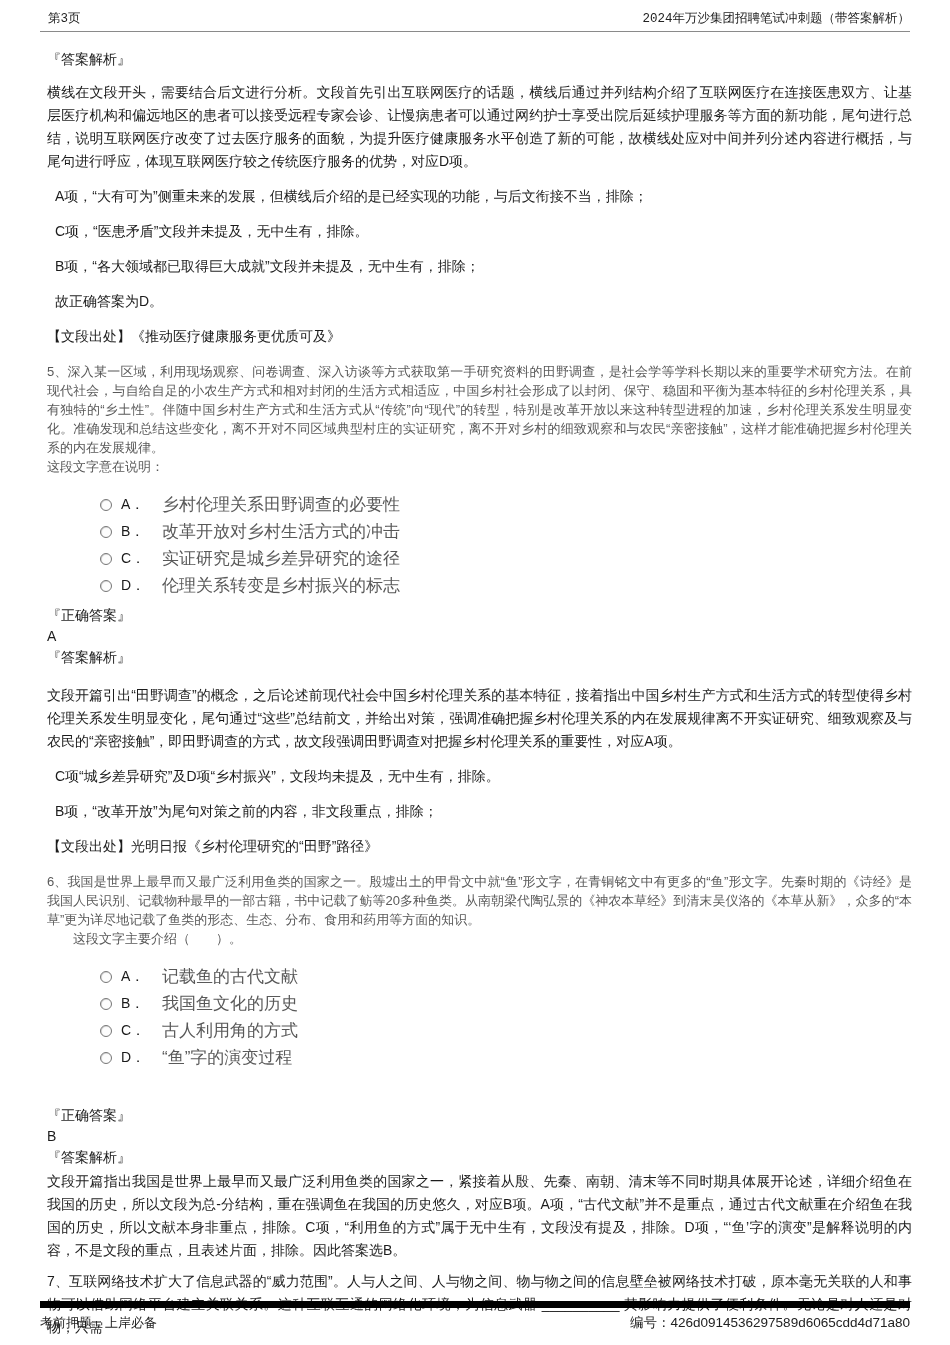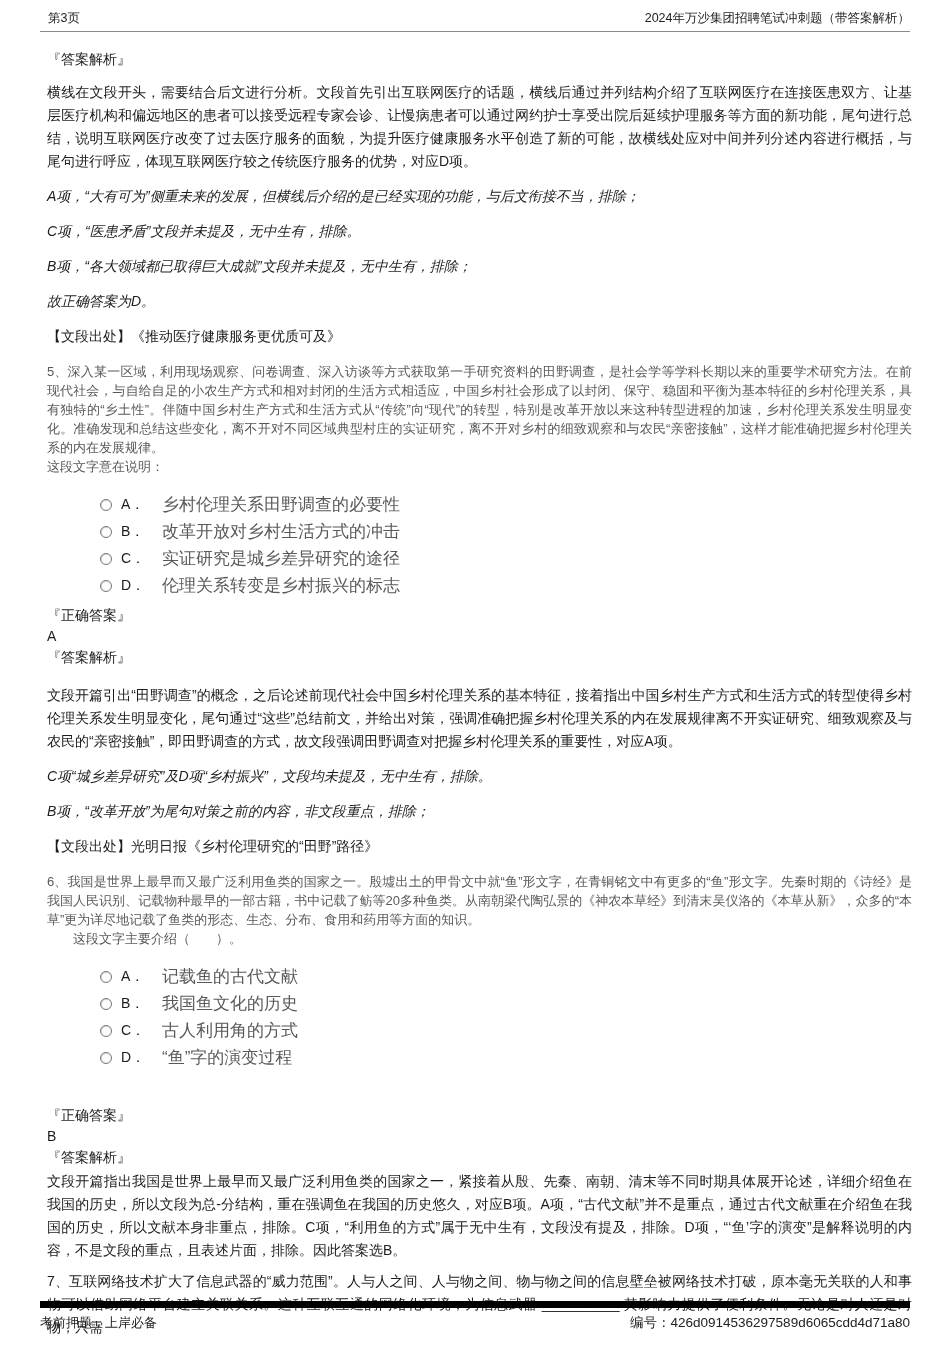--- a/index.html
+++ b/index.html
@@ -6,29 +6,29 @@
   .page{
     width:950px;height:1345px;background:#ffffff;position:relative;
     font-family:"Liberation Sans","DejaVu Sans",sans-serif;
     color:#1c1c1c;overflow:hidden;box-sizing:border-box;
   }
   
   .header{
     position:absolute;top:0;left:40px;right:40px;
     display:flex;justify-content:space-between;align-items:flex-end;
     padding:10px 0 4px;border-bottom:1px solid #8a8a8a;
-    font-size:12.5px;color:#222;
+    font-size:12.5px;color:#222;font-family:Liberation Mono, monospace;
   }
   .header .page-num{padding-left:8px;}
   
   .content{position:absolute;top:34px;left:47px;right:38px;}
   .ans-line{font-size:14px;line-height:21px;margin:0;color:#1c1c1c;}
   .ans-title{font-size:14px;line-height:23px;margin:14px 0 10px;color:#1c1c1c;}
   .para{font-size:14px;line-height:23px;margin:0 0 12px;color:#1c1c1c;text-align:justify;}
-  .note{font-size:14px;line-height:23px;margin:0 0 12px;color:#1c1c1c;font-style:italic;}
+  .note{font-size:14px;line-height:23px;margin:0 8px 12px;color:#1c1c1c;}
   .source{font-size:14px;line-height:23px;margin:0 0 14px;color:#1c1c1c;}
   .stem{font-size:13px;line-height:19px;margin:10px 0 0;color:#595959;text-align:justify;}
   .prompt{font-size:13px;line-height:19px;margin:0;color:#595959;}
   .prompt.indent{padding-left:26px;}
   .options{margin:15px 0 6px;padding-left:53px;}
   .opt-row{display:flex;align-items:center;height:27px;}
   .radio{
     width:10px;height:10px;border:1px solid #777;border-radius:50%;
     background:#fdfdfd;margin-right:9px;flex:0 0 auto;
     box-shadow:inset 0.5px 0.5px 1px rgba(0,0,0,.25);

